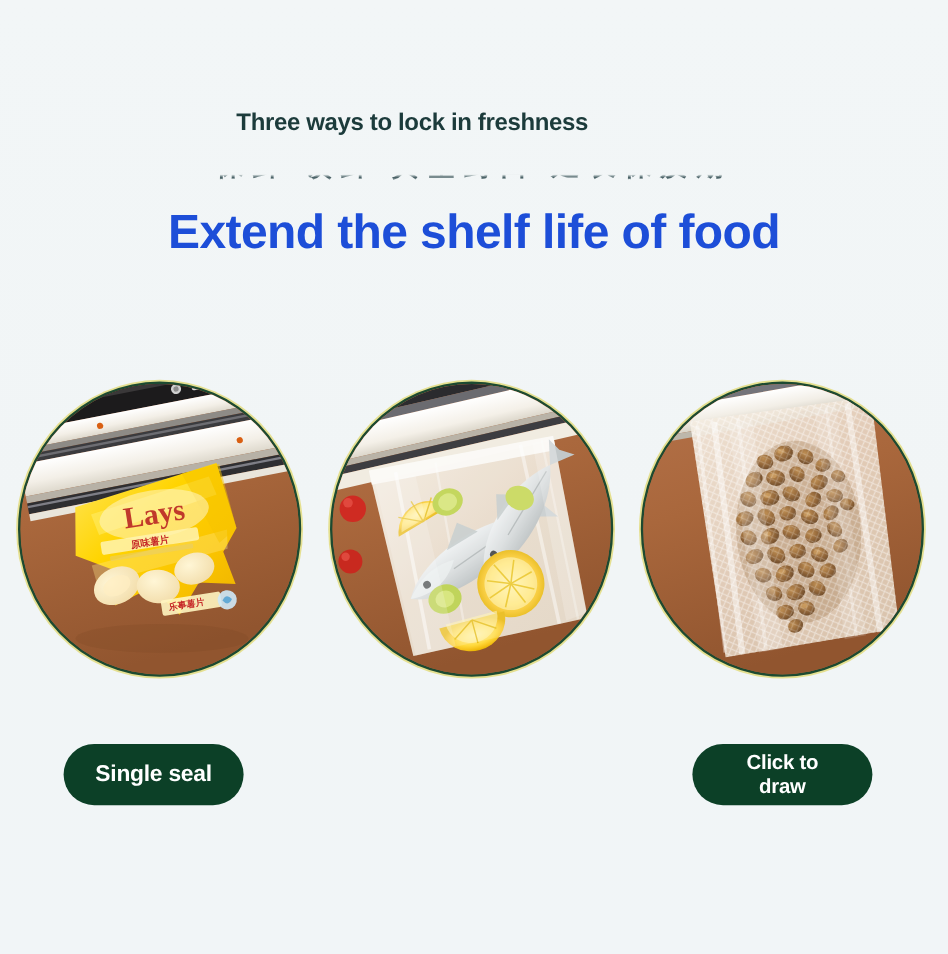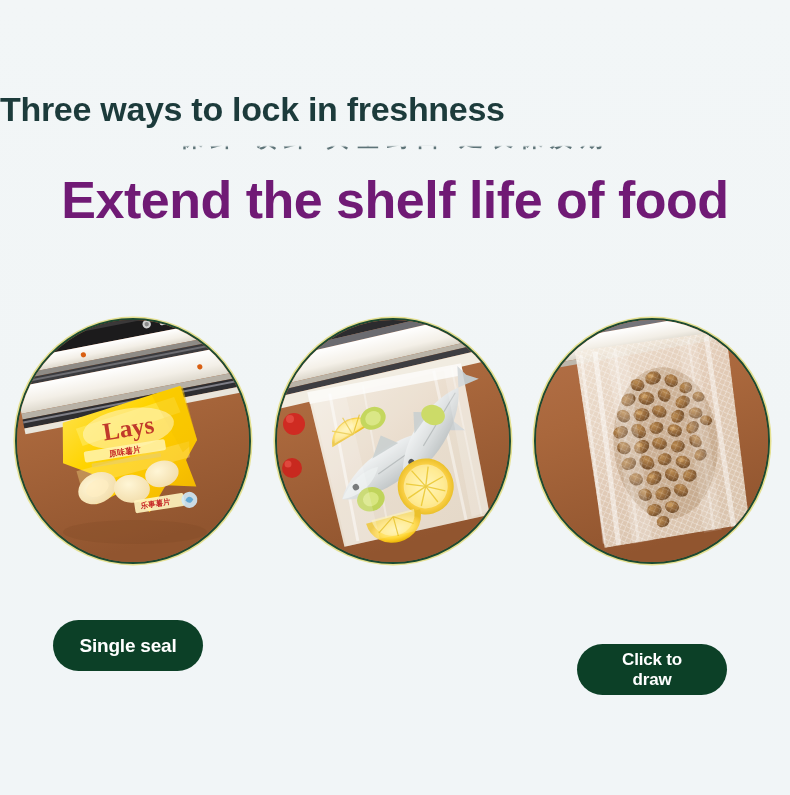--- a/index.html
+++ b/index.html
@@ -17,38 +17,38 @@
   .page {
     position: relative;
     width: 790px;
     height: 795px;
   }
   .title-main {
     position: absolute;
     left: 0;
     top: 92px;
     width: 687px;
-    text-align: left;
-    font-size: 34px;
+    text-align: center;
+    font-size: 20px;
     font-weight: bold;
     letter-spacing: -0.3px;
     color: #1c3b3b;
     line-height: 1;
     font-family: "Liberation Sans", sans-serif;
   }
   .title-sub {
     position: absolute;
     left: 0;
     top: 174px;
     width: 790px;
     text-align: center;
-    font-size: 52px;
+    font-size: 40px;
     font-weight: bold;
     letter-spacing: -0.5px;
-    color: #701a75;
+    color: #1d4ed8;
     line-height: 1;
     font-family: "Liberation Sans", sans-serif;
   }
 
   
   .ghost-strip {
     position: absolute;
     left: 0;
     top: 140px;
     width: 790px;
@@ -125,21 +125,21 @@
     font-size: 19px;
     font-weight: bold;
     line-height: 1.15;
     letter-spacing: -0.2px;
     box-sizing: border-box;
     padding: 0 10px;
     font-family: "Liberation Sans", sans-serif;
   }
   .pill.b1 { left: 53px;  width: 150px; }
   .pill.b2 { left: 302px; width: 180px; }
-  .pill.b3 { left: 577px; width: 150px; font-size: 17px; margin-top: 24px; }
+  .pill.b3 { left: 577px; width: 150px; font-size: 17px; }
   .pill .two-line { white-space: pre-line; }
 </style>
 </head>
 <body>
 
 <div class="page">
 
   <div class="title-main">Three ways to lock in freshness</div>
 
   <div class="ghost-strip">

